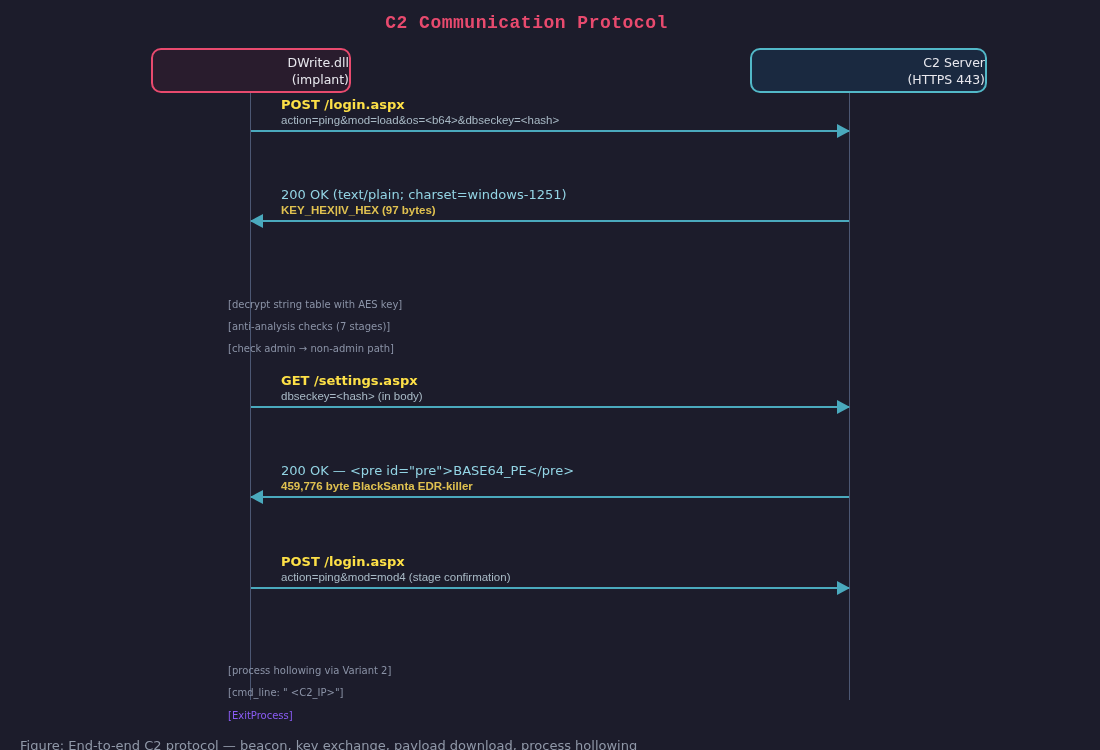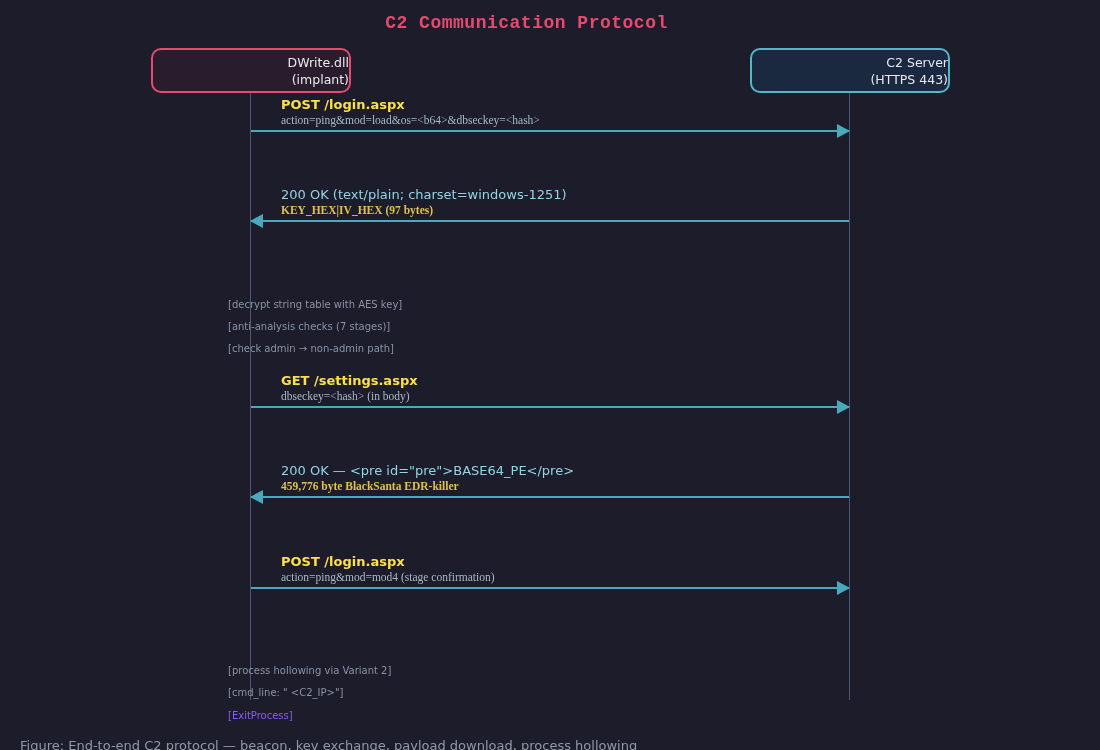--- a/index.html
+++ b/index.html
@@ -20,38 +20,38 @@
     font-family:Liberation Mono, monospace;
   }
 
   .actor{
     position:absolute;top:48px;width:196px;height:41px;
     border-radius:10px;border:2px solid;
     display:flex;flex-direction:column;align-items:flex-end;justify-content:center;
     color:#e8e8ee;font-size:12.5px;line-height:17px;
   }
   .actor-left{left:151px;border-color:#e84a6e;background:#291c2d;}
-  .actor-right{left:750px;border-color:#52b8c8;background:#1a2940;}
+  .actor-right{left:750px;border-color:#52b8c8;background:#1a2940;padding-left:37px;}
 
   .lifeline{
     position:absolute;top:93px;height:607px;width:1px;
     background:#5c6b8c;opacity:.75;
   }
   .lifeline-left{left:250px;}
   .lifeline-right{left:849px;}
 
   .msg{position:absolute;left:251px;width:598px;}
   .msg-label{
     position:absolute;left:30px;white-space:nowrap;
   }
   .msg-label.request{font-weight:bold;font-size:13px;color:#fde047;}
   .msg-label.response{font-weight:normal;font-size:13px;color:#93d4e4;}
   .msg-detail{
     position:absolute;left:30px;white-space:nowrap;
-    font-family:Liberation Serif, serif;
+    font-family:Liberation Sans, sans-serif;
     font-size:11.5px;
   }
   .msg-detail.gray{color:#a9bac6;}
   .msg-detail.yellow{color:#e0c150;font-weight:bold;}
 
   .msg-line{
     position:absolute;left:0;width:598px;height:0;
     border-top:2px solid #4aa9bd;
   }
   .arrowhead{

